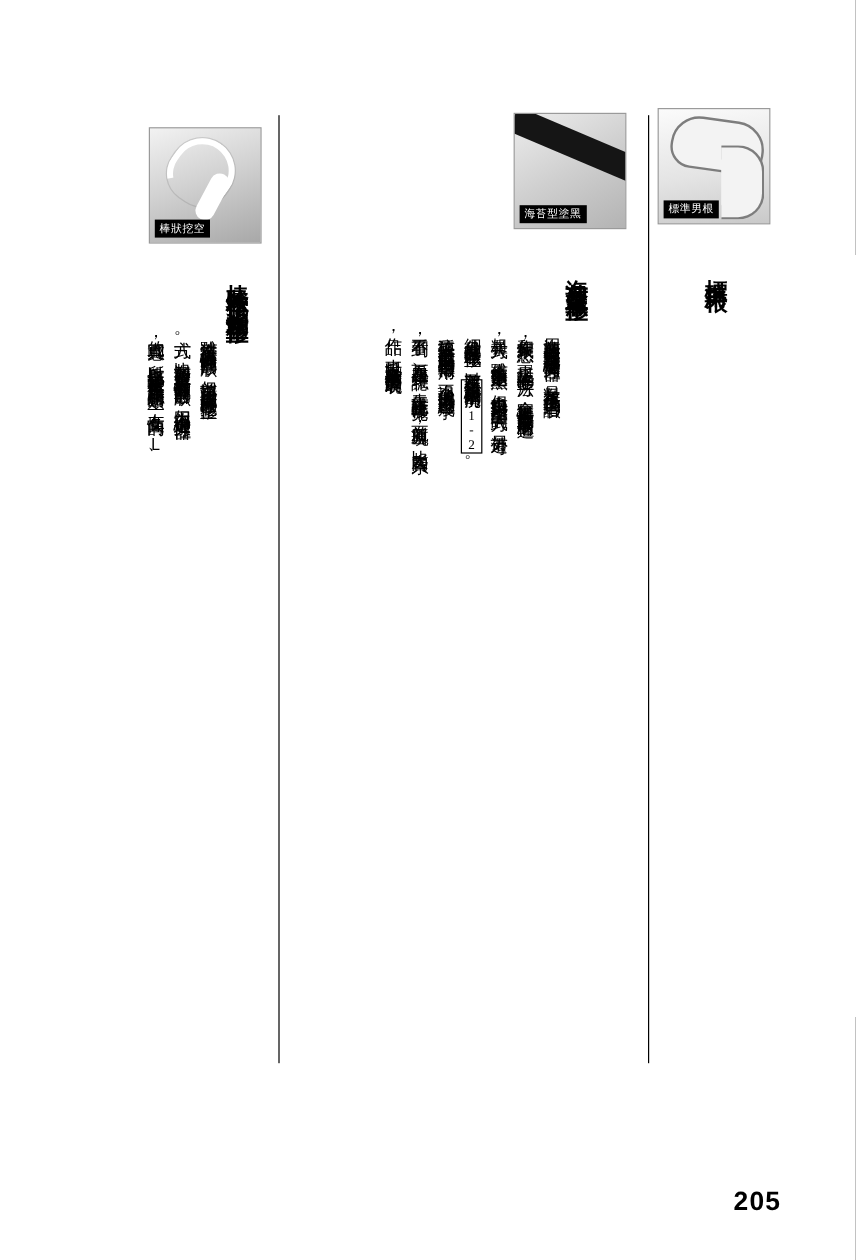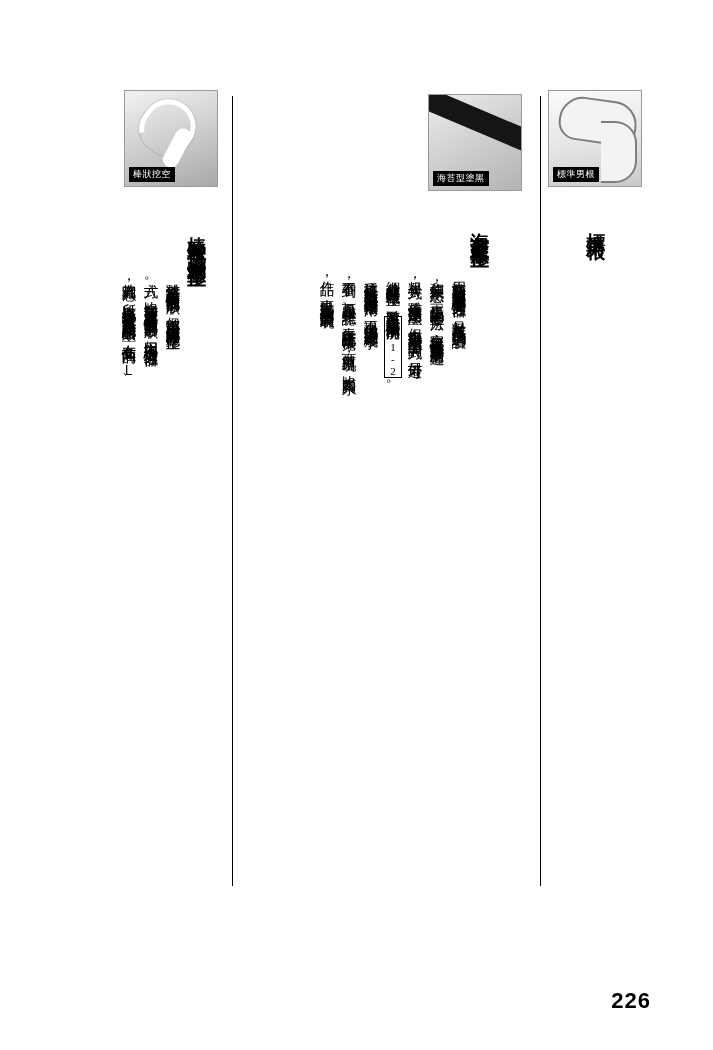--- a/index.html
+++ b/index.html
@@ -42,21 +42,21 @@
     line-height: 13px;
     padding: 1px 4px;
     font-family: "Liberation Sans", sans-serif;
     letter-spacing: 0.5px;
     white-space: nowrap;
   }
 
   
   #fig-bangzhuang {
     left: 124px;
-    top: 0px;
+    top: 16px;
     width: 92px;
     height: 95px;
     background: linear-gradient(160deg,#f2f2f2 0%, #d2d2d2 45%, #a8a8a8 100%);
   }
   #fig-bangzhuang .shape {
     position: absolute;
     left: 16px;
     top: 8px;
     width: 54px;
     height: 56px;
@@ -237,15 +237,15 @@
     <span>細分成只有棒狀區域修正，以及連蛋蛋也一併藏起來的情況</span><span class="marker">圖7-1-2</span><span>。</span>
   </div>
   <div class="vcol body-col" id="body-haitai-5">這種修正方法在以前的成人漫畫雖然很常用，不過現代的成人漫畫已經幾乎</div>
   <div class="vcol body-col" id="body-haitai-6">看不到了，反而是在少年雜誌、青年雜誌上比較常見；而就算出現，比起賣肉系</div>
   <div class="vcol body-col" id="body-haitai-7">作品，也更貼近喜劇或搞笑漫畫的表現。</div>
 
   <div class="vcol body-col" id="body-bang-1">雖然沒有正確描出男性性器的形狀，但前端至少已改成圓角的棒狀挖空修正</div>
   <div class="vcol body-col" id="body-bang-2">方式。比起海苔型修正更容易看出男性性器官的形狀，但因為仍不追求男性性器</div>
   <div class="vcol body-col" id="body-bang-3">的真實感，所以也是屬於較常被青年系一般雜誌所用的類型。在女性向的ＴＬ、</div>
 
-  <div id="page-number">226</div>
+  <div id="page-number">205</div>
 
 </div>
 
 </body></html>

